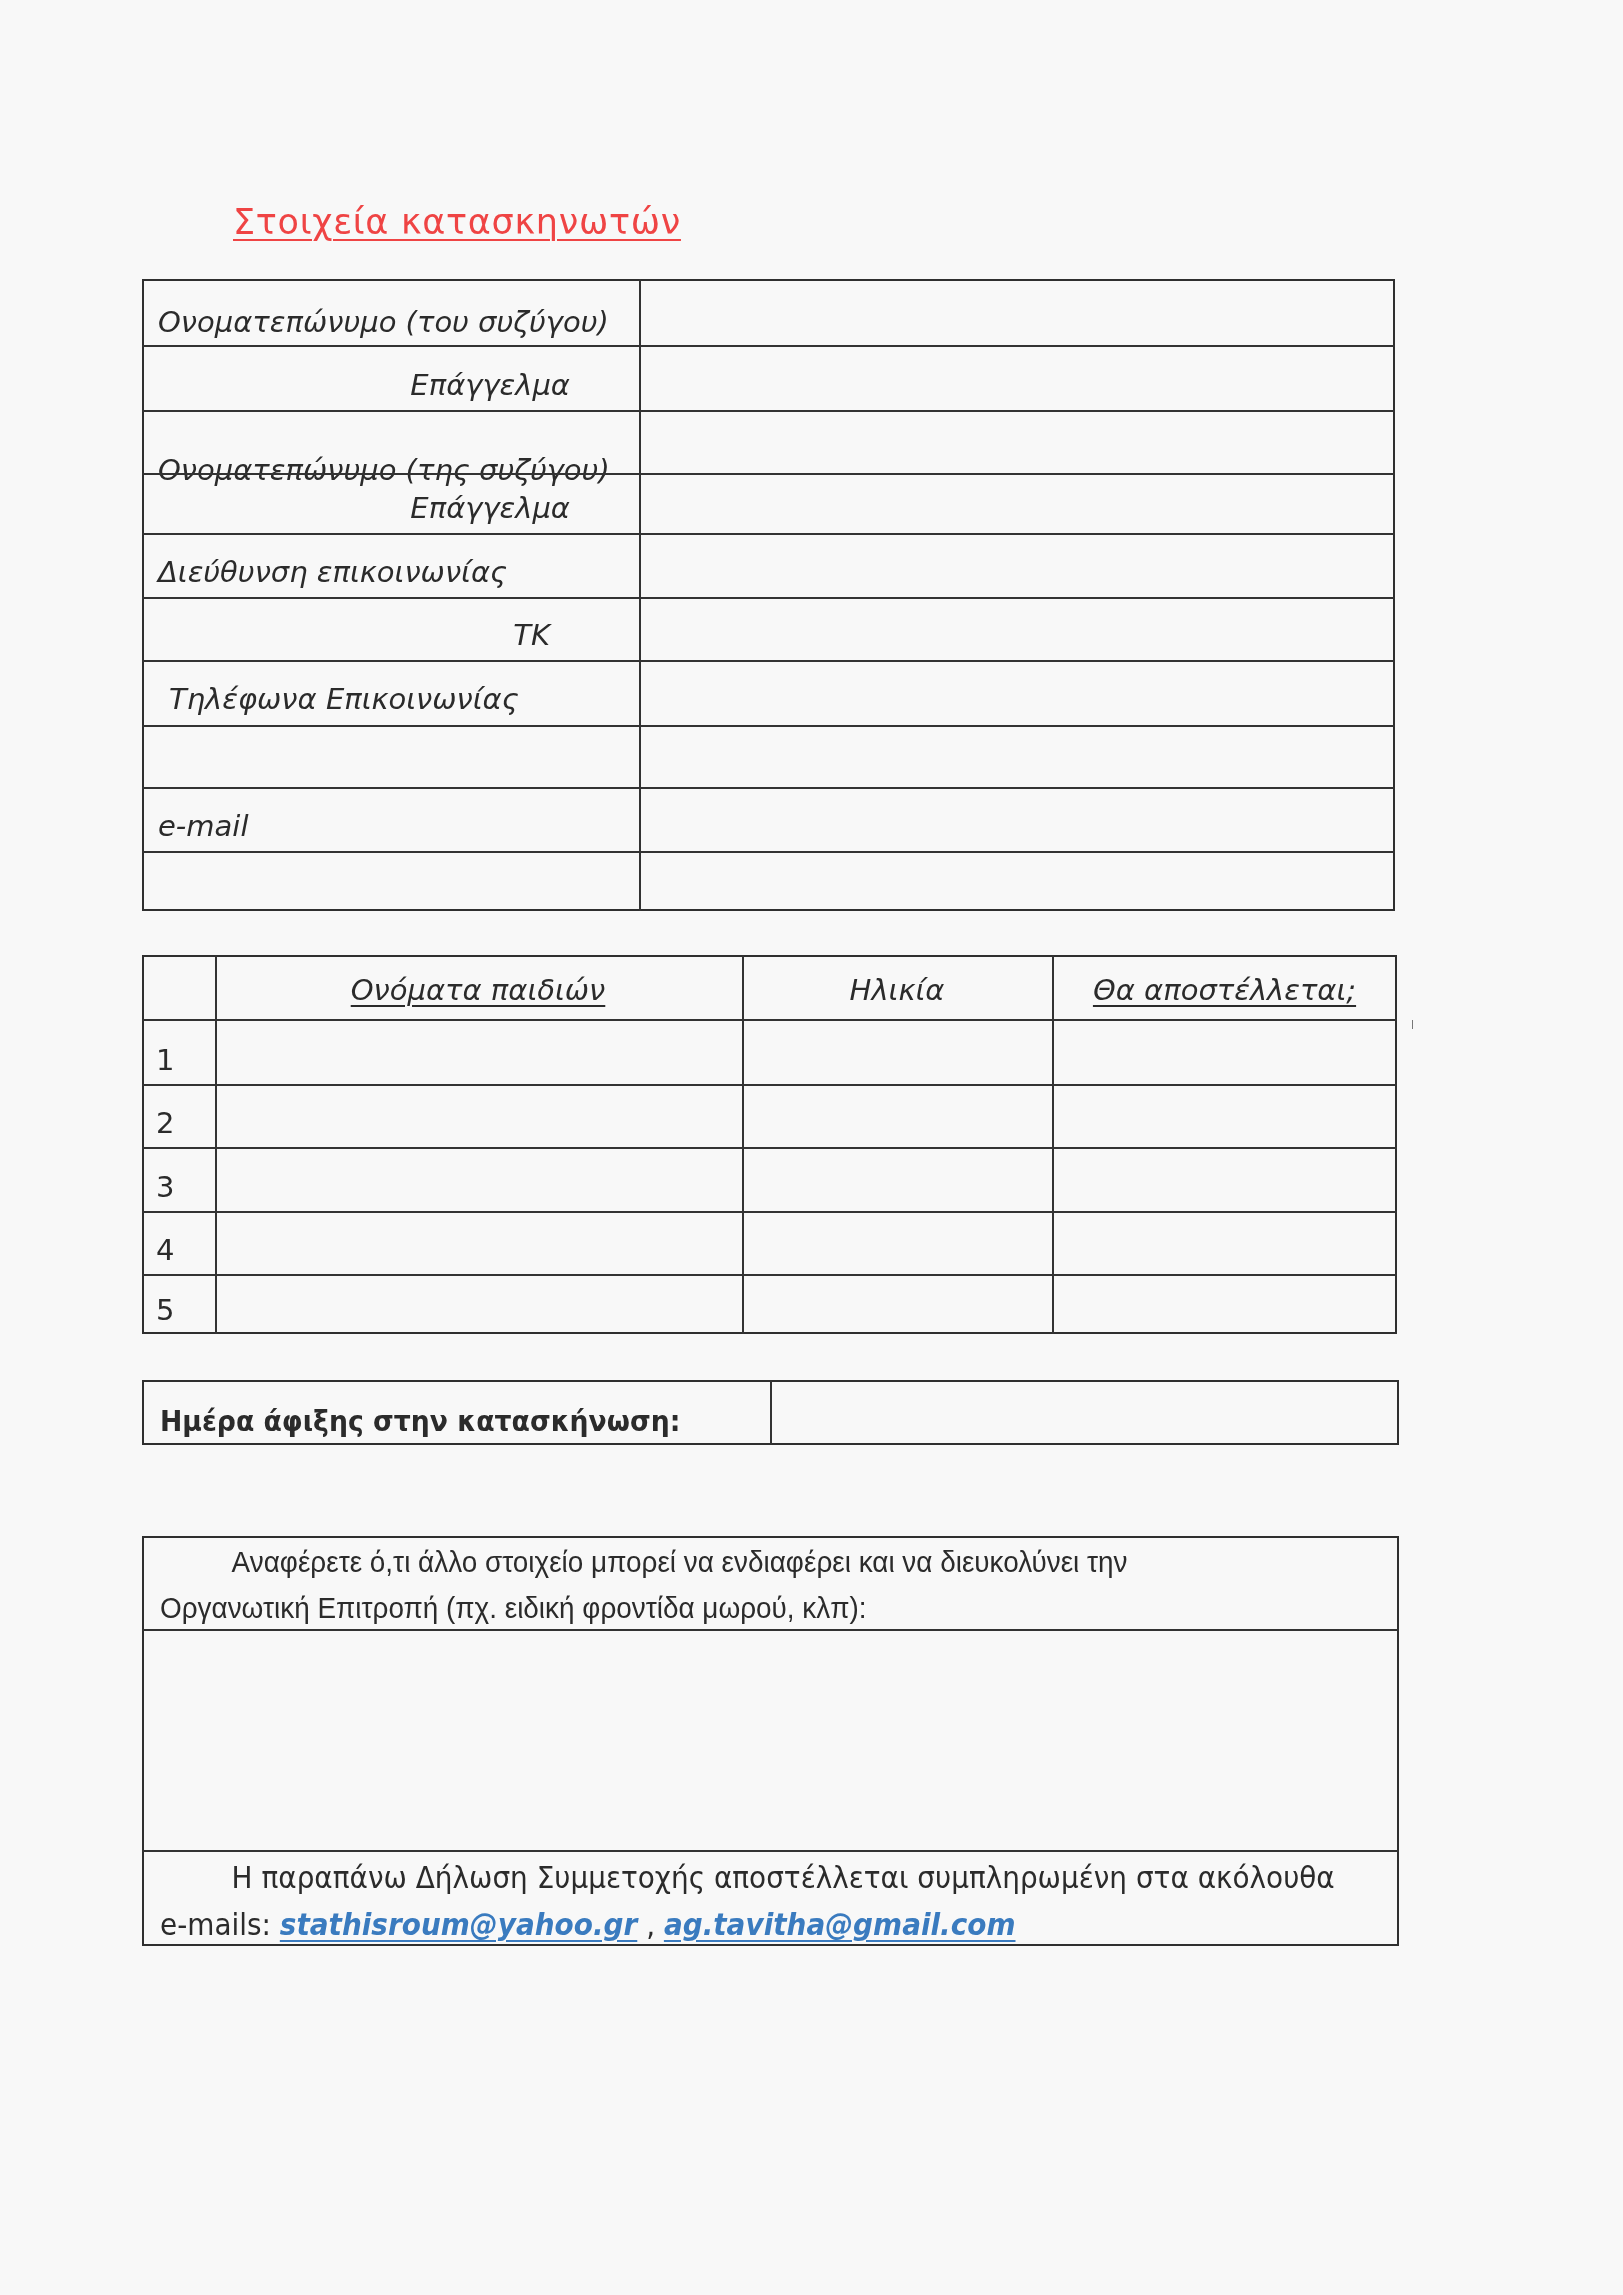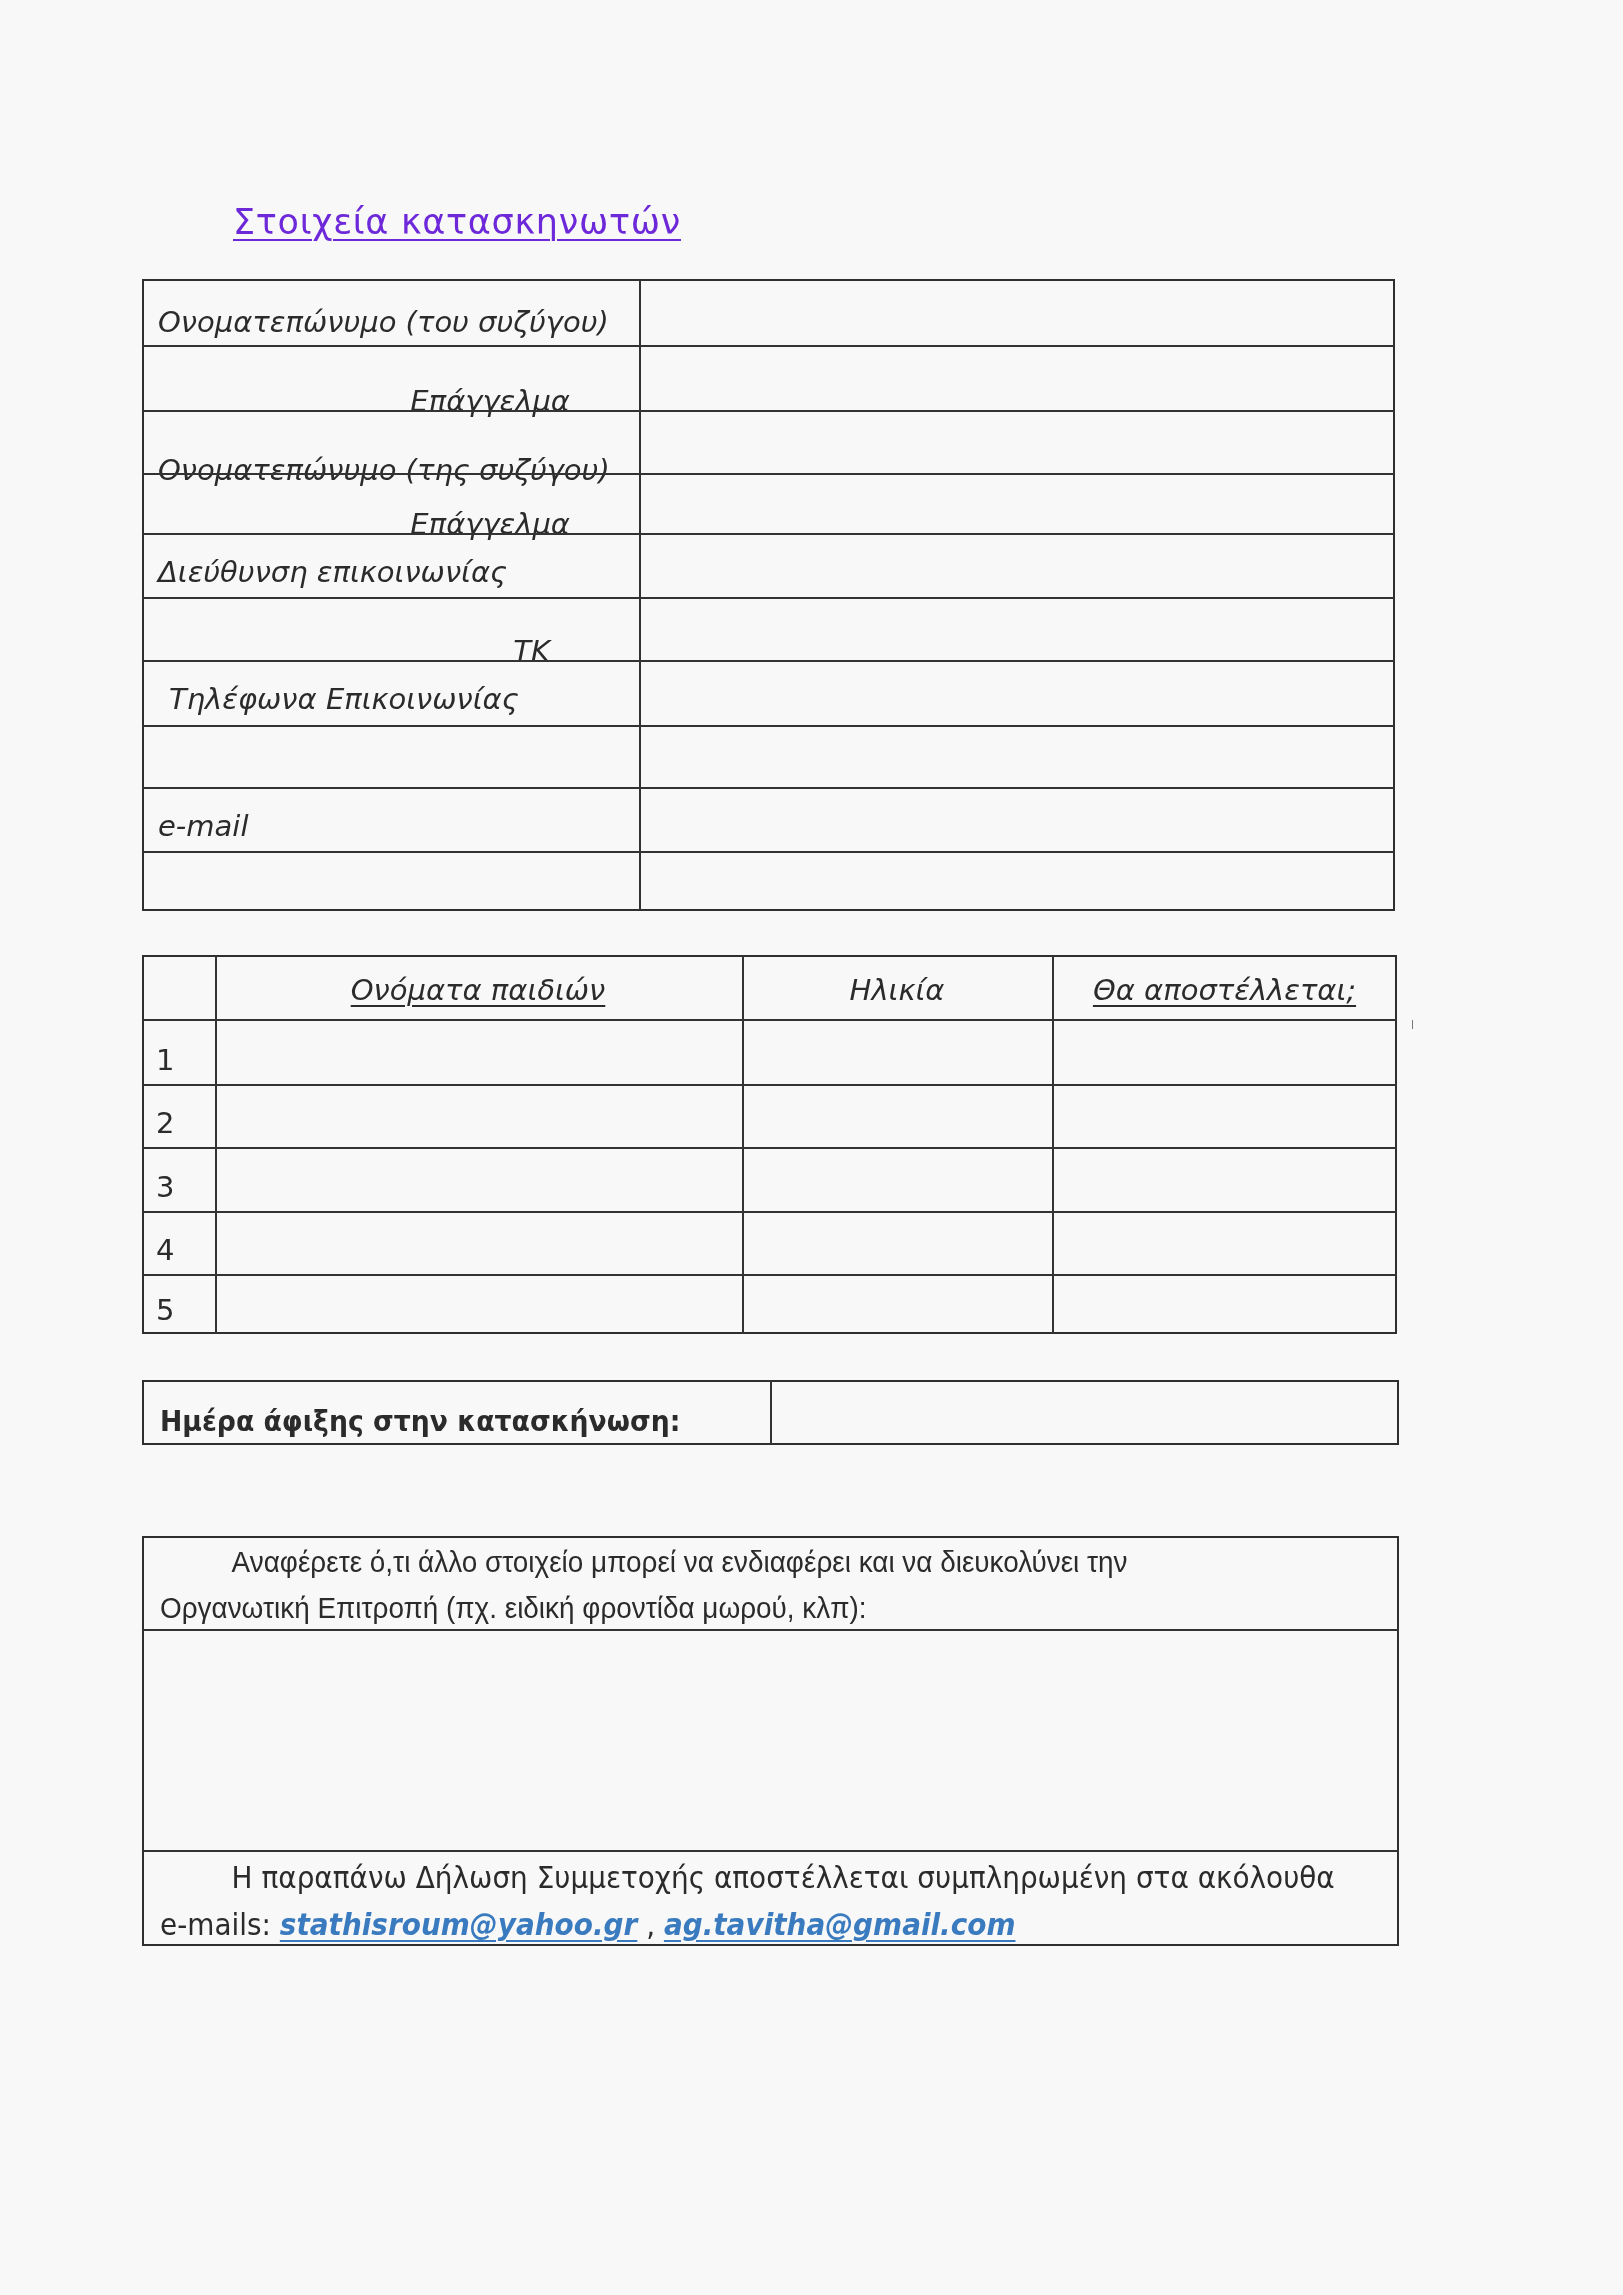--- a/index.html
+++ b/index.html
@@ -9,36 +9,36 @@
       font-family: "DejaVu Sans", sans-serif;
       color: #2a2a2a;
       overflow: hidden;
     }
     .page { position: relative; width: 1624px; height: 2295px; background: #f8f8f8; }
 
     .title {
       position: absolute; left: 233px; top: 202px;
       font-family: "DejaVu Sans", sans-serif;
       font-size: 35px; font-weight: normal; letter-spacing: 0.7px;
-      color: #6d28d9;
+      color: #ef4444;
       text-decoration: underline; text-underline-offset: 5.2px; text-decoration-thickness: 2px;
     }
 
     
     .box { position: absolute; border: 2px solid #2f2f2f; }
     .hline { position: absolute; height: 0; border-top: 2px solid #333; }
     .vline { position: absolute; width: 0; border-left: 2px solid #333; }
 
     .lbl {
       position: absolute;
       font-family: "DejaVu Sans", sans-serif;
       font-style: oblique; font-size: 29px; color: #2b2b2b;
       white-space: nowrap; line-height: 1;
     }
-    .lbl-right { text-align: right; margin-top: 16px; }
+    .lbl-right { text-align: right; }
     .cell-input {
       position: absolute; background: transparent; border: none; outline: none;
       font-family: "DejaVu Sans", sans-serif; font-size: 26px; color: #222;
       padding: 0 10.5px;
     }
 
     
     .ch-head {
       position: absolute; font-family: "DejaVu Sans", sans-serif; font-style: oblique;
       font-size: 29px; color: #2b2b2b; white-space: nowrap; line-height: 1;

